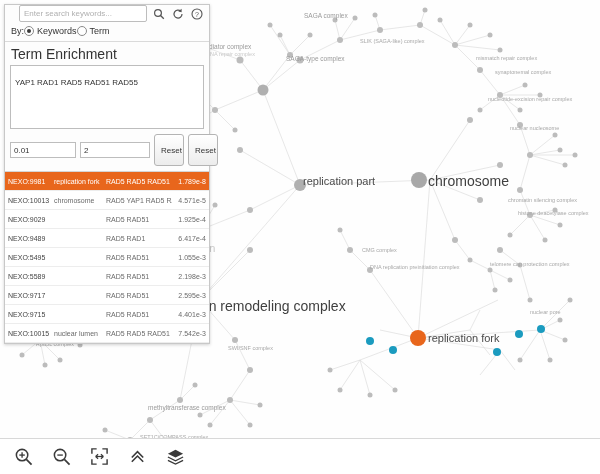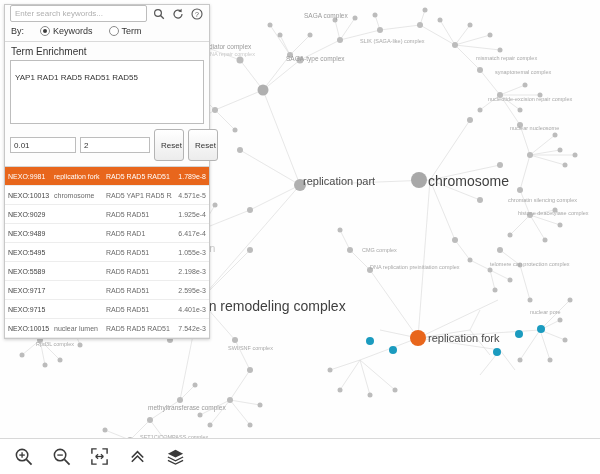--- a/index.html
+++ b/index.html
@@ -55,21 +55,21 @@
   }
   #panel .title {
     padding: 4px 6px 2px 6px;
     font-size: 11px;
     font-weight: bold;
     color: #222;
   }
   .search-row {
     display: flex;
     align-items: center;
-    padding: 0 5px 4px 5px;
+    padding: 0 5px 4px 14px;
     gap: 4px;
   }
   .search-input {
     flex: 1;
     height: 15px;
     border: 1px solid #bdbdbd;
     background: #fff;
     font-size: 8px;
     padding: 0 4px;
     color: #333;
@@ -81,21 +81,21 @@
     width: 15px; height: 15px;
     display: flex; align-items: center; justify-content: center;
     color: #555;
     cursor: pointer;
   }
   .icon-btn svg { display: block; }
 
   .radio-row {
     display: flex;
     align-items: center;
-    gap: 16px;
+    gap: 0;
     padding: 0 6px 5px 6px;
     font-size: 9px;
     color: #333;
   }
   .radio-row .by-label { color: #333; }
   .radio-opt { display: flex; align-items: flex-end; gap: 3px; cursor: pointer; }
   .radio {
     width: 8px; height: 8px;
     border: 1px solid #8a8a8a;
     border-radius: 50%;
@@ -108,21 +108,21 @@
     position: absolute;
     left: 2px; top: 2px;
     width: 4px; height: 4px;
     border-radius: 50%;
     background: #3c3c3c;
   }
 
   .section-head {
     border-top: 1px solid #dadada;
     padding: 4px 11px 3px 6px;
-    font-size: 10px;
+    font-size: 14px;
     color: #333;
   }
   .term-box {
     margin: 0 5px 5px 5px;
     height: 38px;
     border: 1px solid #bdbdbd;
     background: #fff;
     font-size: 8px;
     color: #333;
     padding: 12px 4px;

